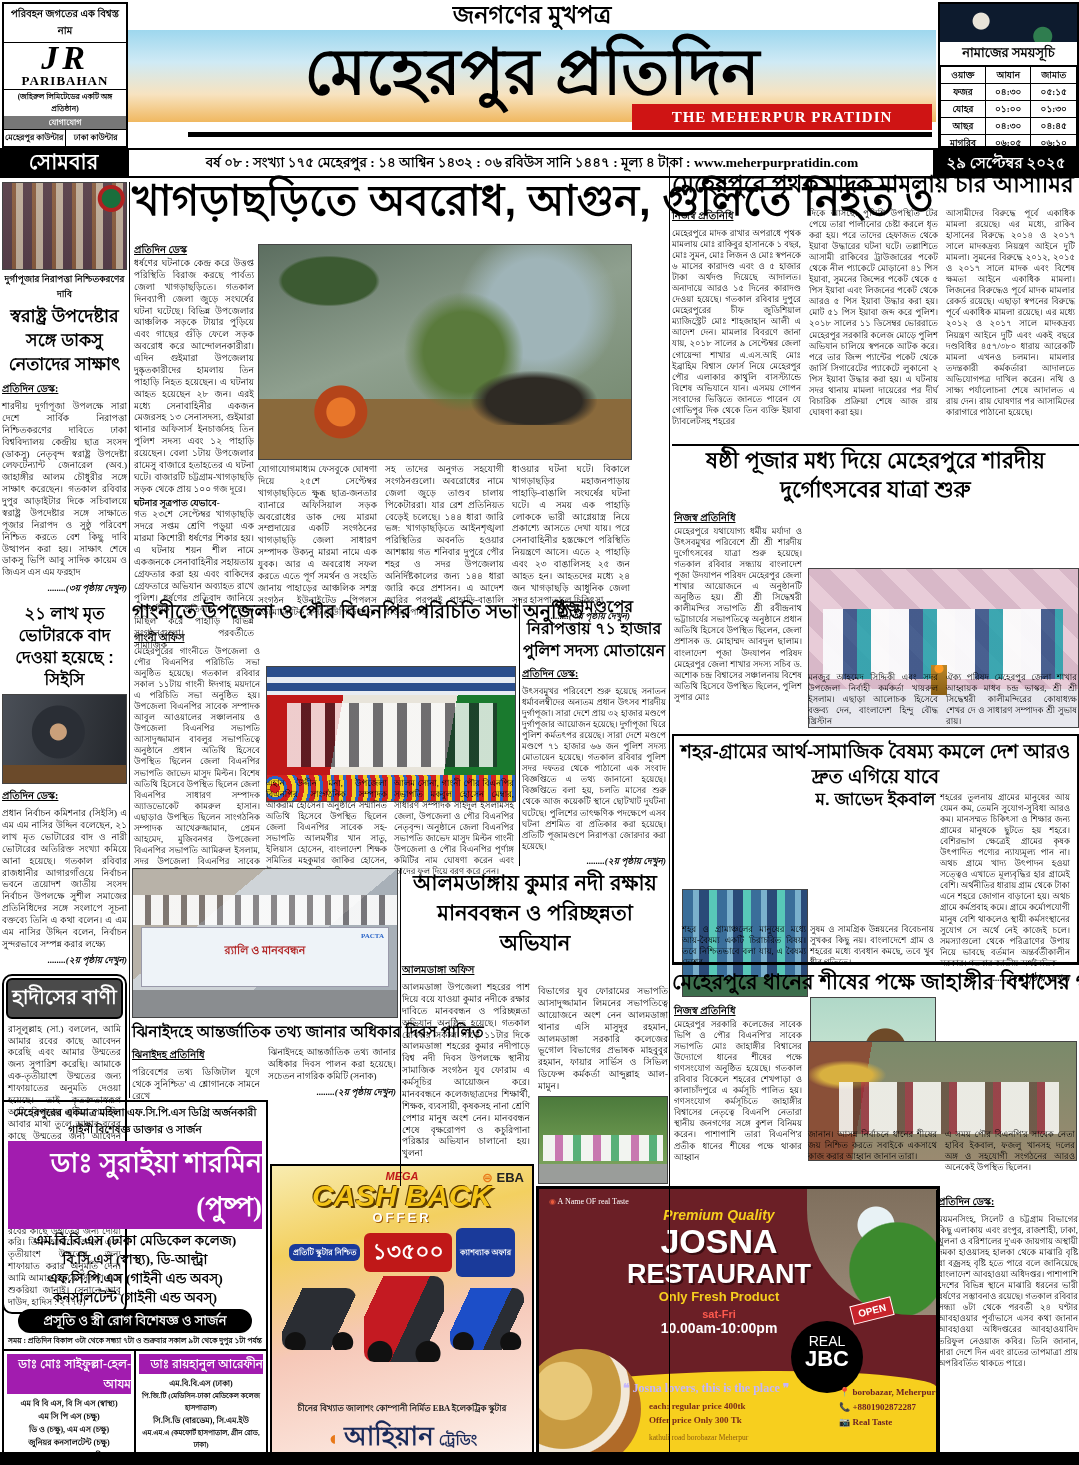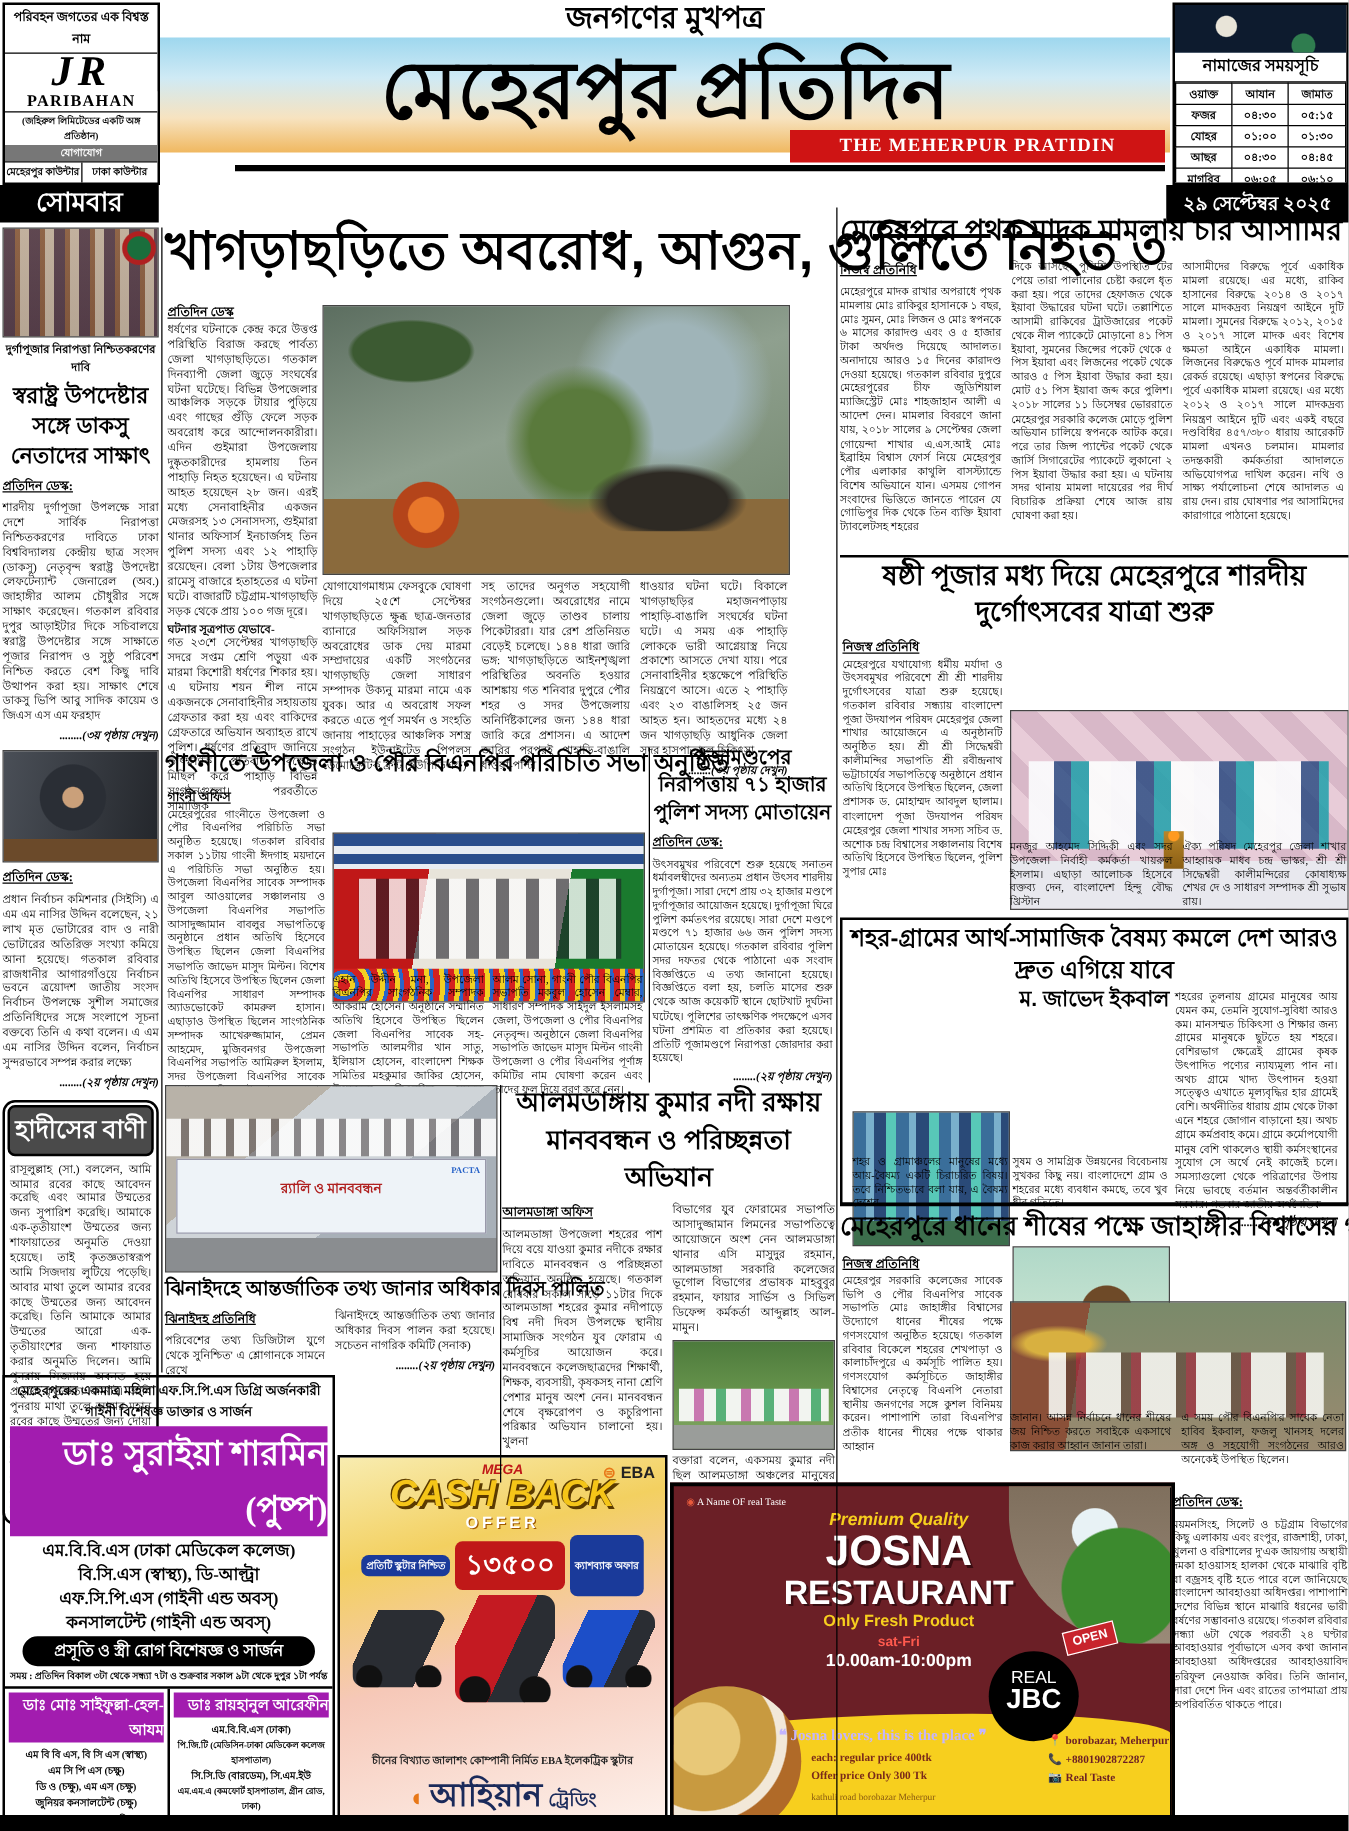--- a/index.html
+++ b/index.html
@@ -104,29 +104,31 @@
             <td>মাগরিব</td>
             <td>০৬:০৫</td>
             <td>০৬:১০</td>
           </tr>
 
     </tbody>
       </table>
   </div>
 
   <div class="abs dateline-black" style="left:0;top:148px;width:127px;height:30px;font-size:21px;">সোমবার</div>
+  <div class="abs dateline-mid" style="left:127px;top:148px;width:806px;height:26px;">বর্ষ ০৮ : সংখ্যা ১৭৫ মেহেরপুর : ১৪ আশ্বিন ১৪৩২ : ০৬ রবিউস সানি ১৪৪৭ : মূল্য ৪ টাকা : www.meherpurpratidin.com</div>
   <div class="abs dateline-black" style="left:933px;top:148px;width:146px;height:30px;font-size:15px;">২৯ সেপ্টেম্বর ২০২৫</div>
 
   <div class="abs" style="left:2px;top:182px;width:125px;">
     <div class="photo" style="height:86px;background:radial-gradient(circle at 88% 18%,#1a6e3c 0 9px,#b02020 10px 13px,transparent 14px),repeating-linear-gradient(90deg,rgba(60,40,80,.55) 0 9px,rgba(150,90,60,.45) 9px 13px,rgba(240,232,220,.55) 13px 20px),linear-gradient(#8a6e52,#6e543c);"></div>
     <div class="ctr b" style="font-size:9px;margin-top:2px;">দুর্গাপূজার নিরাপত্তা নিশ্চিতকরণের দাবি</div>
     <div class="headline ctr" style="font-size:17.5px;line-height:24px;margin-top:2px;">স্বরাষ্ট্র উপদেষ্টার সঙ্গে ডাকসু নেতাদের সাক্ষাৎ</div>
     <div class="byline" style="margin-top:5px;">প্রতিদিন ডেস্ক:</div>
     <div class="body-sm">শারদীয় দুর্গাপূজা উপলক্ষে সারা দেশে সার্বিক নিরাপত্তা নিশ্চিতকরণের দাবিতে ঢাকা বিশ্ববিদ্যালয় কেন্দ্রীয় ছাত্র সংসদ (ডাকসু) নেতৃবৃন্দ স্বরাষ্ট্র উপদেষ্টা লেফটেন্যান্ট জেনারেল (অব.) জাহাঙ্গীর আলম চৌধুরীর সঙ্গে সাক্ষাৎ করেছেন। গতকাল রবিবার দুপুর আড়াইটার দিকে সচিবালয়ে স্বরাষ্ট্র উপদেষ্টার সঙ্গে সাক্ষাতে পূজার নিরাপদ ও সুষ্ঠু পরিবেশ নিশ্চিত করতে বেশ কিছু দাবি উত্থাপন করা হয়। সাক্ষাৎ শেষে ডাকসু ভিপি আবু সাদিক কায়েম ও জিএস এস এম ফরহাদ</div>
     <div class="cont">........(৩য় পৃষ্ঠায় দেখুন)</div>
+    <div class="headline ctr" style="font-size:16.5px;line-height:22px;margin-top:6px;">২১ লাখ মৃত ভোটারকে বাদ দেওয়া হয়েছে : সিইসি</div>
     <div class="photo" style="height:88px;margin-top:4px;background:linear-gradient(to top,#6b4a2a 0 20%,transparent 20%),radial-gradient(circle at 45% 42%,#caa07a 0 8px,#2a2e35 9px 26px,transparent 27px),linear-gradient(100deg,#4a4f57,#23262b);"></div>
     <div class="byline" style="margin-top:4px;">প্রতিদিন ডেস্ক:</div>
     <div class="body-sm">প্রধান নির্বাচন কমিশনার (সিইসি) এ এম এম নাসির উদ্দিন বলেছেন, ২১ লাখ মৃত ভোটারের বাদ ও নারী ভোটারের অতিরিক্ত সংখ্যা কমিয়ে আনা হয়েছে। গতকাল রবিবার রাজধানীর আগারগাঁওয়ে নির্বাচন ভবনে ত্রয়োদশ জাতীয় সংসদ নির্বাচন উপলক্ষে সুশীল সমাজের প্রতিনিধিদের সঙ্গে সংলাপে সূচনা বক্তব্যে তিনি এ কথা বলেন। এ এম এম নাসির উদ্দিন বলেন, নির্বাচন সুন্দরভাবে সম্পন্ন করার লক্ষ্যে</div>
     <div class="cont">........(২য় পৃষ্ঠায় দেখুন)</div>
     <div class="hadith-box" style="margin-top:6px;">
       <div class="hadith-title">হাদীসের বাণী</div>
       <div class="body-sm" style="padding:3px 4px;">রাসূলুল্লাহ (সা.) বললেন, আমি আমার রবের কাছে আবেদন করেছি এবং আমার উম্মতের জন্য সুপারিশ করেছি। আমাকে এক-তৃতীয়াংশ উম্মতের জন্য শাফায়াতের অনুমতি দেওয়া হয়েছে। তাই কৃতজ্ঞতাস্বরূপ আমি সিজদায় লুটিয়ে পড়েছি। আবার মাথা তুলে আমার রবের কাছে উম্মতের জন্য আবেদন করেছি। তিনি আমাকে আমার উম্মতের আরো এক-তৃতীয়াংশের জন্য শাফায়াত করার অনুমতি দিলেন। আমি পুনরায় সিজদায় অবনত হয়ে প্রভুকে কৃতজ্ঞতা জানাই। আমি পুনরায় মাথা তুলে আমার মহান রবের কাছে উম্মতের জন্য দোয়া করি। তিনি আমাকে আরো এক-তৃতীয়াংশ উম্মতের জন্য শাফায়াত করার অনুমতি দেন। আমি আমার প্রভুকে সিজদা করে শুকরিয়া জানাই। (সুনানে আবু দাউদ, হাদিস : ২৭৭৫)</div>
     </div>
   </div>
 
@@ -198,21 +200,21 @@
   <div class="abs" style="left:402px;top:868px;width:266px;height:318px;">
     <div class="headline ctr" style="font-size:21px;line-height:30px;">
       <div>আলমডাঙ্গায় কুমার নদী রক্ষায়</div>
       <div>মানববন্ধন ও পরিচ্ছন্নতা অভিযান</div>
     </div>
     <div style="display:flex;gap:8px;margin-top:4px;">
       <div style="width:128px;">
         <div class="byline">আলমডাঙ্গা অফিস</div>
         <div class="body-sm">আলমডাঙ্গা উপজেলা শহরের পাশ দিয়ে বয়ে যাওয়া কুমার নদীকে রক্ষার দাবিতে মানববন্ধন ও পরিচ্ছন্নতা অভিযান অনুষ্ঠিত হয়েছে। গতকাল রোববার সকাল সাড়ে ১১টার দিকে আলমডাঙ্গা শহরের কুমার নদীপাড়ে বিশ্ব নদী দিবস উপলক্ষে স্থানীয় সামাজিক সংগঠন যুব ফোরাম এ কর্মসূচির আয়োজন করে। মানববন্ধনে কলেজছাত্রদের শিক্ষার্থী, শিক্ষক, ব্যবসায়ী, কৃষকসহ নানা শ্রেণি পেশার মানুষ অংশ নেন। মানববন্ধন শেষে বৃক্ষরোপণ ও কচুরিপানা পরিষ্কার অভিযান চালানো হয়। খুলনা</div>
       </div>
-      <div style="width:130px;">
+      <div style="width:130px;margin-top:24px;">
         <div class="body-sm">বিভাগের যুব ফোরামের সভাপতি আসাদুজ্জামান লিমনের সভাপতিত্বে আয়োজনে অংশ নেন আলমডাঙ্গা থানার এসি মাসুদুর রহমান, আলমডাঙ্গা সরকারি কলেজের ভূগোল বিভাগের প্রভাষক মাহবুবুর রহমান, ফায়ার সার্ভিস ও সিভিল ডিফেন্স কর্মকর্তা আব্দুল্লাহ আল-মামুন।</div>
         <div class="photo" style="height:86px;margin:3px 0;background:linear-gradient(to top,#9a9d9a 0 22%,transparent 22%),linear-gradient(#4c7a3c,#6e9a50 60%,#86a868);">
           <div class="abs" style="left:4px;top:38px;width:120px;height:26px;background:repeating-linear-gradient(90deg,#f2f4f0 0 12px,#c878b0 12px 20px,#f2f4f0 20px 30px,#58b078 30px 38px);"></div>
         </div>
         <div class="body-sm">বক্তারা বলেন, একসময় কুমার নদী ছিল আলমডাঙ্গা অঞ্চলের মানুষের জীবন জীবিকার অন্যতম ভরসা। বিশ্ব নীরবিলি অবহেলা, দখল আর দূষণে নদী এখন প্রায় মৃতপ্রায় অবস্থায় পৌঁছেছে। পরিবেশ রক্ষার স্বার্থে দ্রুত নদী খনন করে পানির প্রবাহ ফিরিয়ে আনা এবং দখলদূষণমুক্ত করে নৌচলাচল উপযোগী</div>
         <div class="cont">........(২য় পৃষ্ঠায় দেখুন)</div>
       </div>
     </div>
   </div>
 

